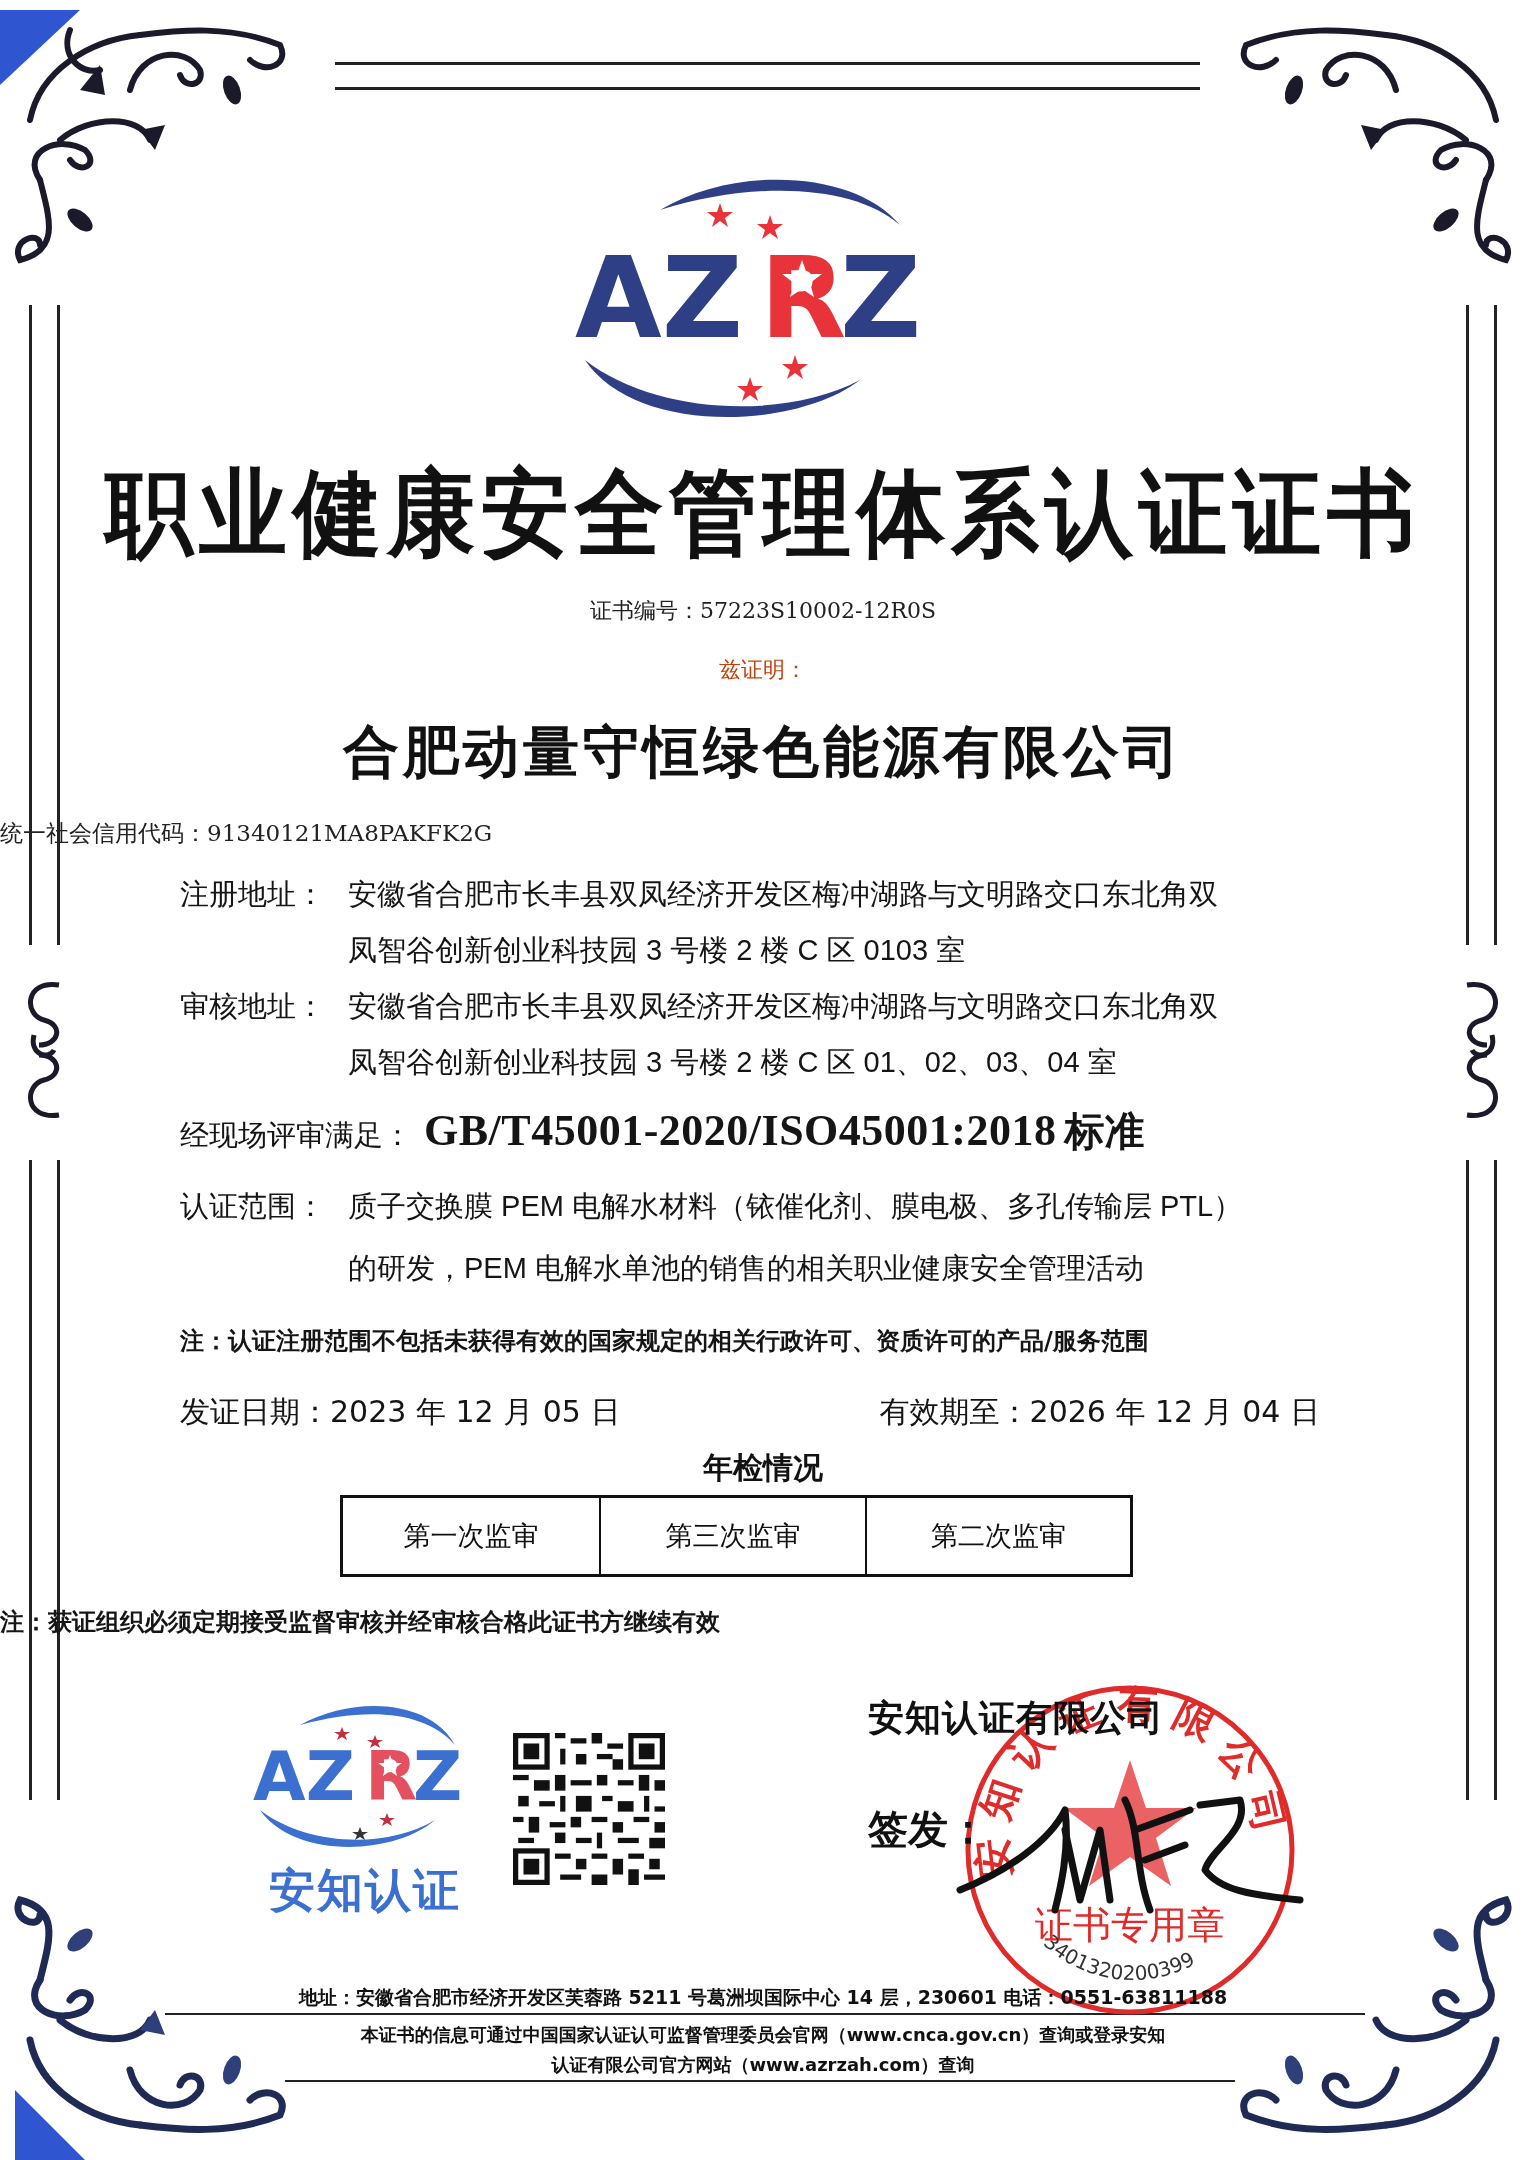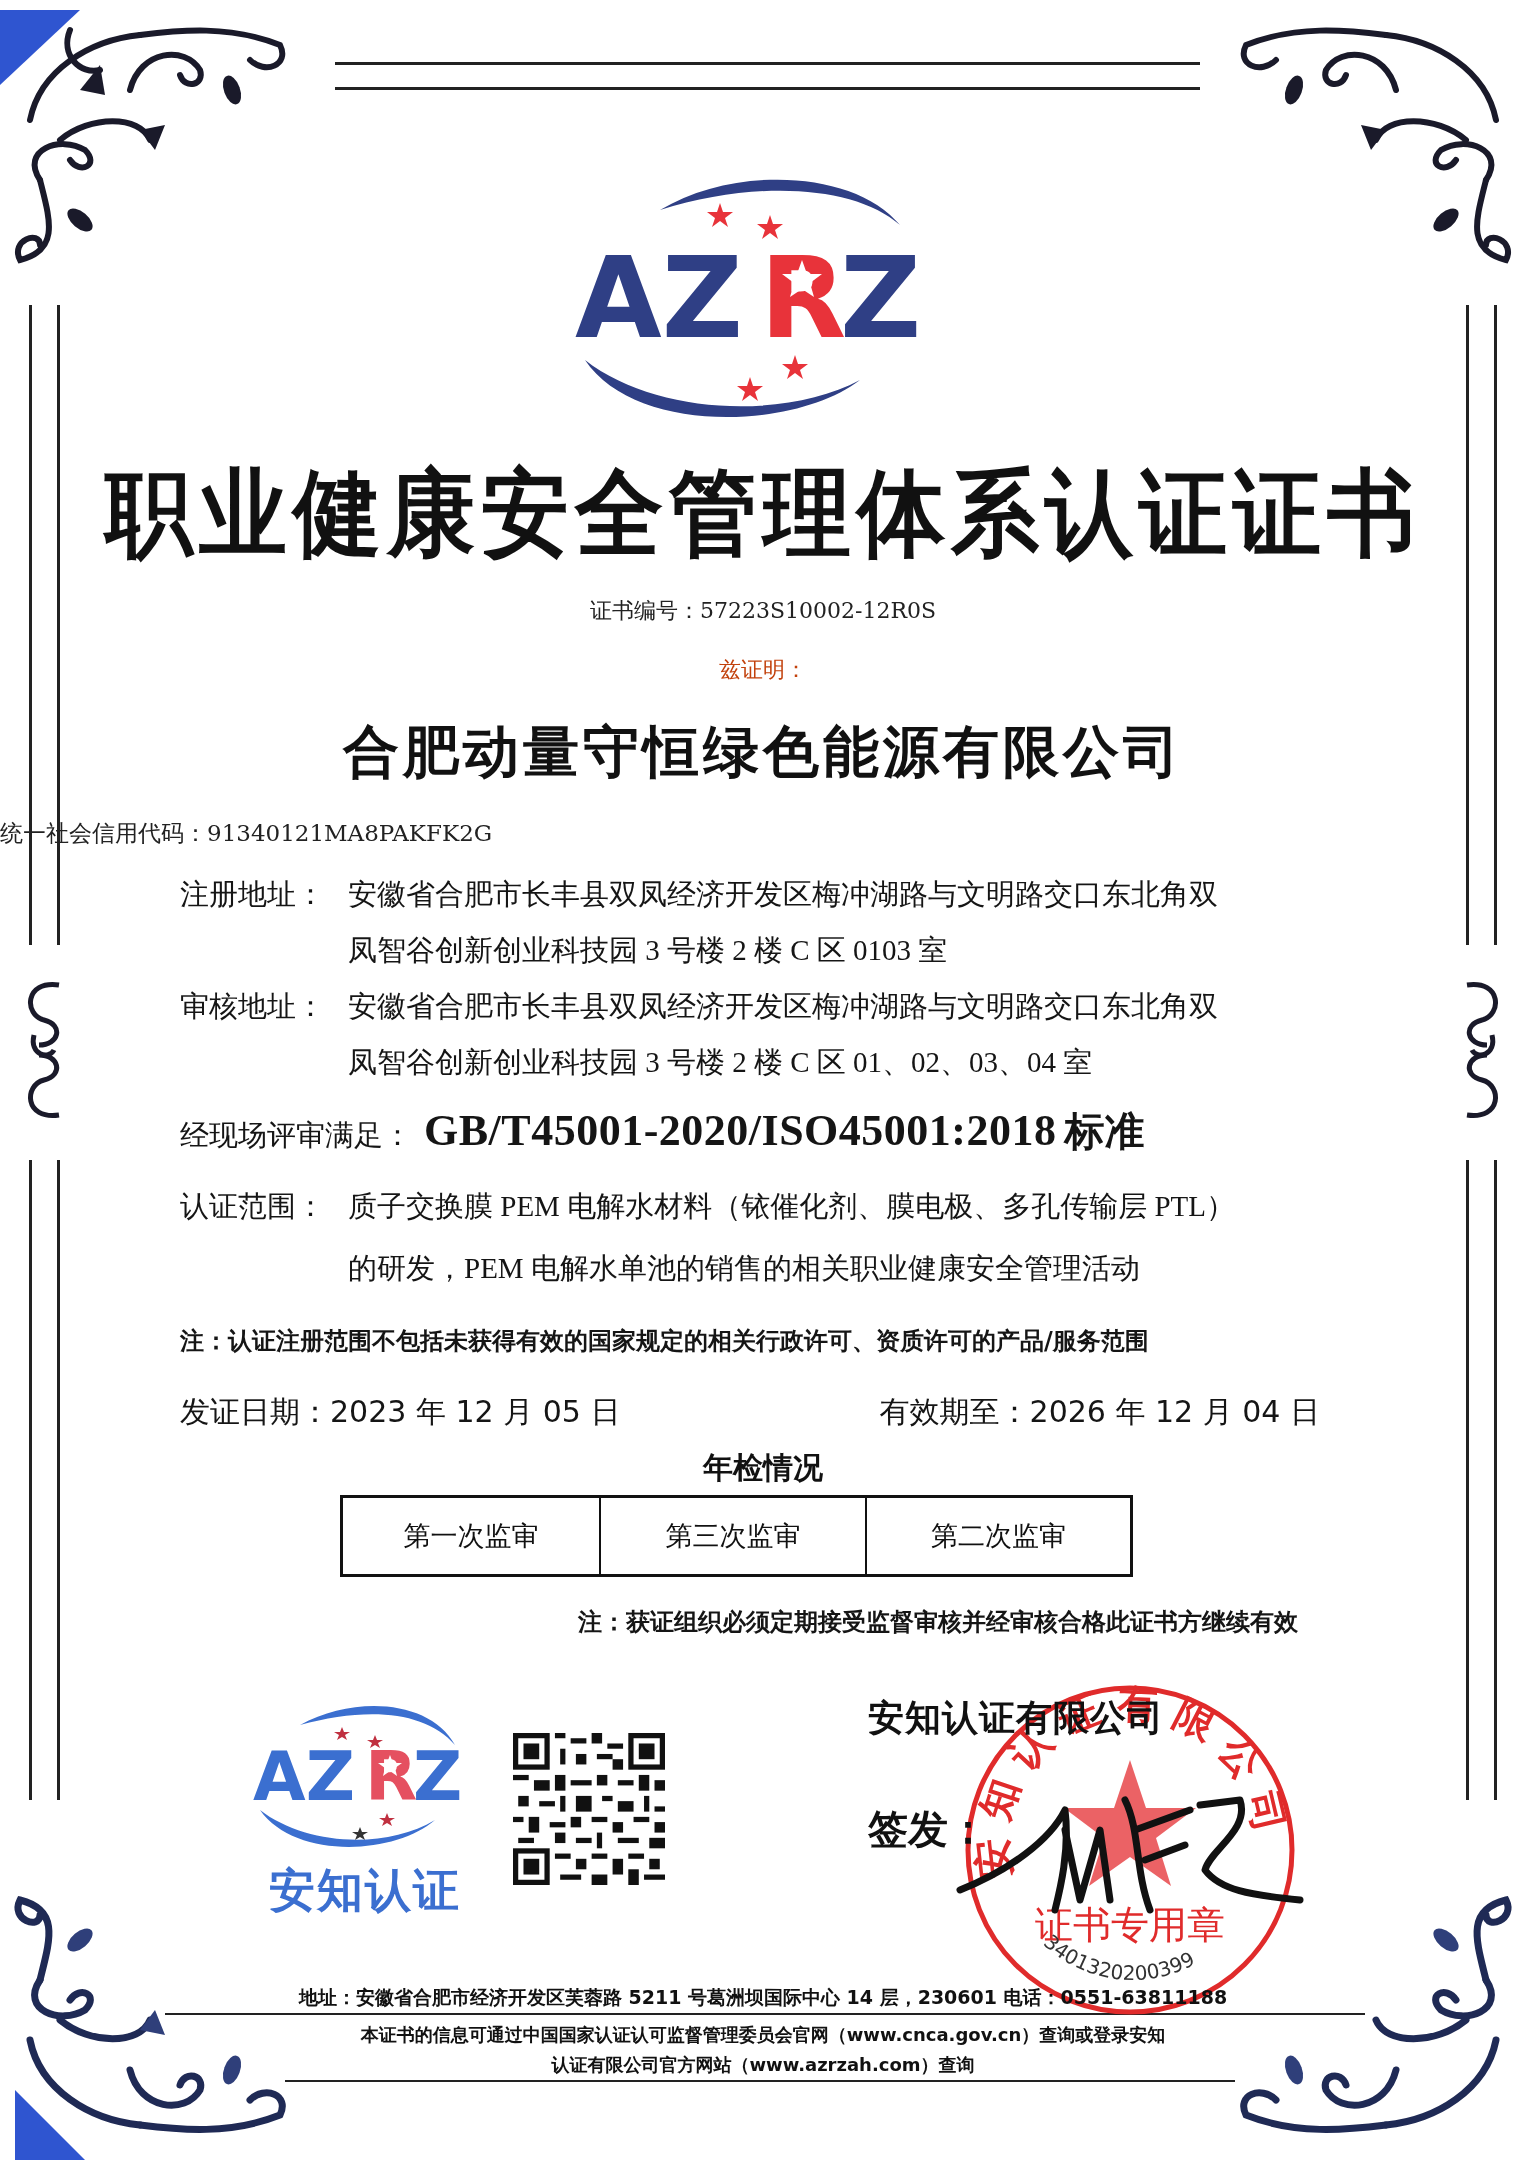--- a/index.html
+++ b/index.html
@@ -23,37 +23,37 @@
   .hereby { left: 0; width: 1526px; top: 655px; text-align: center; font-size: 22px; color: #c2410c; }
   .company {
     left: 0; width: 1526px; top: 715px; text-align: center;
     font-family: "DejaVu Sans", sans-serif; font-weight: bold;
     font-size: 56px; letter-spacing: 4px; color: #111;
   }
   .credit { left: 0; width: 1526px; top: 818px; text-align: left; font-size: 23px; color: #222; }
 
   .field { left: 180px; width: 1180px; font-size: 29px; line-height: 56px; color: #151515; }
   .field .lbl { display: inline-block; width: 168px; font-family: "DejaVu Sans", sans-serif; }
-  .field .val { font-family: Liberation Serif, serif; }
+  .field .val { font-family: Liberation Sans, sans-serif; }
   .field .indent { display: block; padding-left: 168px; }
   .std-lbl { font-family: "DejaVu Sans", sans-serif; font-size: 29px; }
   .std-val { font-family: "Liberation Serif", serif; font-weight: bold; font-size: 44px; margin-left: 12px; letter-spacing: 0.5px; }
   .std-suffix { font-family: "DejaVu Sans", sans-serif; font-weight: bold; font-size: 40px; margin-left: 8px; }
 
   .note { left: 180px; width: 1180px; font-family: "DejaVu Sans", sans-serif; font-size: 24px; color: #151515; }
   .dates { left: 180px; width: 1140px; top: 1392px; font-family: "DejaVu Sans", sans-serif; font-size: 30px; color: #151515; display: flex; justify-content: space-between; }
   .annual-title { left: 0; width: 1526px; top: 1448px; text-align: center; font-family: "DejaVu Sans", sans-serif; font-size: 30px; font-weight: bold; }
 
   .audit-table { left: 340px; top: 1495px; width: 793px; height: 82px; border: 3px solid #111; display: flex; box-sizing: border-box; }
   .audit-cell { flex: 1 1 0; display: flex; align-items: center; justify-content: center; font-family: "DejaVu Sans", sans-serif; font-size: 27px; border-right: 2px solid #111; }
   .audit-cell:last-child { border-right: none; }
   .audit-cell.c1 { flex-basis: 256px; flex-grow: 0; }
   .audit-cell.c2 { flex-basis: 263px; flex-grow: 0; }
 
-  .note2 { left: 0; width: 1298px; top: 1606px; text-align: right; font-family: "DejaVu Sans", sans-serif; font-weight: bold; font-size: 24px; color: #151515; }
+  .note2 { left: 0; width: 1298px; top: 1606px; text-align: left; font-family: "DejaVu Sans", sans-serif; font-weight: bold; font-size: 24px; color: #151515; }
 
   .issuer { left: 868px; top: 1694px; font-family: "DejaVu Sans", sans-serif; font-weight: bold; font-size: 36px; letter-spacing: 1px; }
   .sign-lbl { left: 868px; top: 1802px; font-family: "DejaVu Sans", sans-serif; font-weight: bold; font-size: 40px; }
 
   .foot-addr { left: 0; width: 1526px; top: 1985px; text-align: center; font-family: "DejaVu Sans", sans-serif; font-weight: bold; font-size: 19px; color: #111; }
   .foot-info1 { left: 0; width: 1526px; top: 2023px; text-align: center; font-family: "DejaVu Sans", sans-serif; font-weight: bold; font-size: 18px; color: #111; }
   .foot-info2 { left: 0; width: 1526px; top: 2053px; text-align: center; font-family: "DejaVu Sans", sans-serif; font-weight: bold; font-size: 18px; color: #111; }
 
   .logo-text { font-family: "DejaVu Sans", sans-serif; font-weight: bold; }
   .brand-cn { left: 250px; top: 1860px; width: 230px; text-align: center; font-family: "DejaVu Sans", sans-serif; font-weight: bold; font-size: 46px; color: #3b6fd0; letter-spacing: 2px; }

